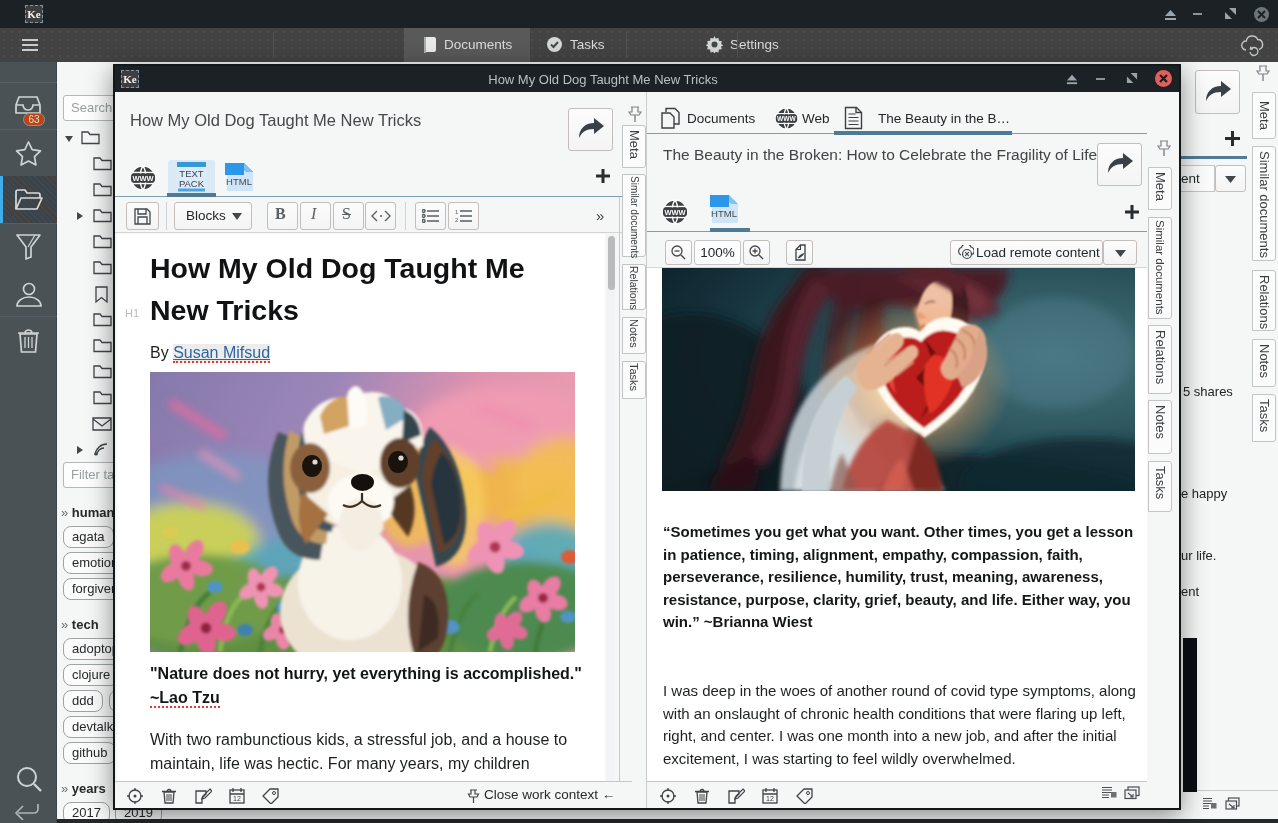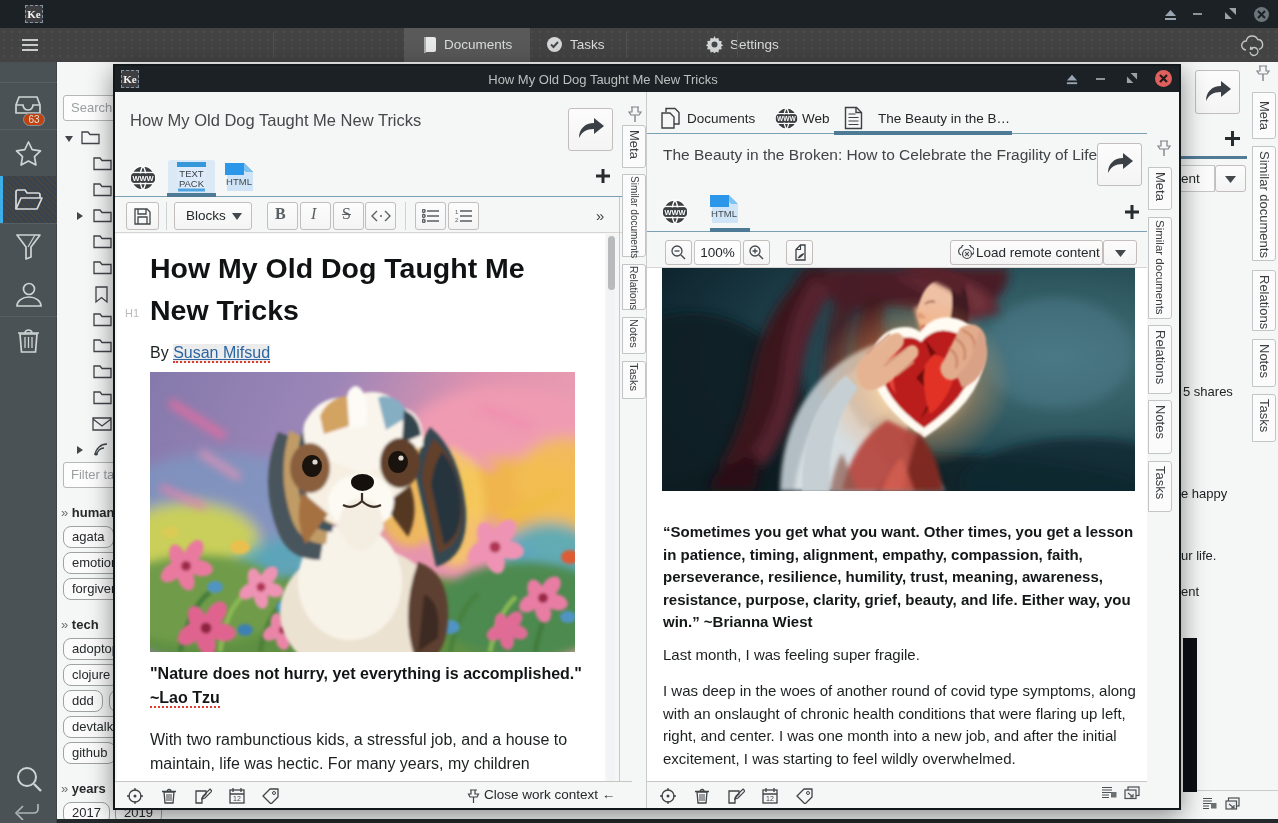--- a/index.html
+++ b/index.html
@@ -730,21 +730,20 @@
           </g>
 
           <g filter="url(#hb3)">
             <path d="M180 223 Q190 175 225 152 L258 168 Q252 200 246 223 z" fill="#b5453e" opacity="0.92"></path>
             <path d="M256 165 Q276 185 281 223 L240 223 Q248 190 256 165z" fill="#7e2a24"></path>
             <path d="M220 223 Q228 200 240 190 L252 223 z" fill="#d86252" opacity="0.75"></path>
             <path d="M168 223 Q172 200 180 185 L196 223 z" fill="#8c5a50" opacity="0.7"></path>
           </g>
         </svg>
         <p class="body abs" style="left:16px; top:241px; width:476px; font-weight:bold; color:#141718; line-height:22.5px;">“Sometimes you get what you want. Other times, you get a lesson in patience, timing, alignment, empathy, compassion, faith, perseverance, resilience, humility, trust, meaning, awareness, resistance, purpose, clarity, grief, beauty, and life. Either way, you win.” ~Brianna Wiest</p>
-        <p class="body abs" style="left:16px; top:364px; width:476px; line-height:22.5px;">Last month, I was feeling super fragile.</p>
         <p class="body abs" style="left:16px; top:400px; width:476px; line-height:22.5px;">I was deep in the woes of another round of covid type symptoms, along with an onslaught of chronic health conditions that were flaring up left, right, and center. I was one month into a new job, and after the initial excitement, I was starting to feel wildly overwhelmed.</p>
         <p class="body abs" style="left:16px; top:503px; width:476px; line-height:22.5px;">I went to yoga, ate healthy, read inspiring books but felt like I was treading</p>
       </div>
 
       <div class="abs" style="left:532px; top:715px; width:500px; height:27px; background:#f5f6f6; border-top:1px solid #c9c5c3;"></div>
       <svg class="abs" style="left:545px; top:722px;" width="16" height="16" viewBox="0 0 16 16">
           <circle cx="8" cy="8" r="6" fill="none" stroke="#3f4447" stroke-width="1.3"></circle>
           <circle cx="8" cy="8" r="1.5" fill="#3f4447"></circle>
           <path d="M8 0 v3 M8 13 v3 M0 8 h3 M13 8 h3" stroke="#3f4447" stroke-width="1.3"></path>
         </svg>

